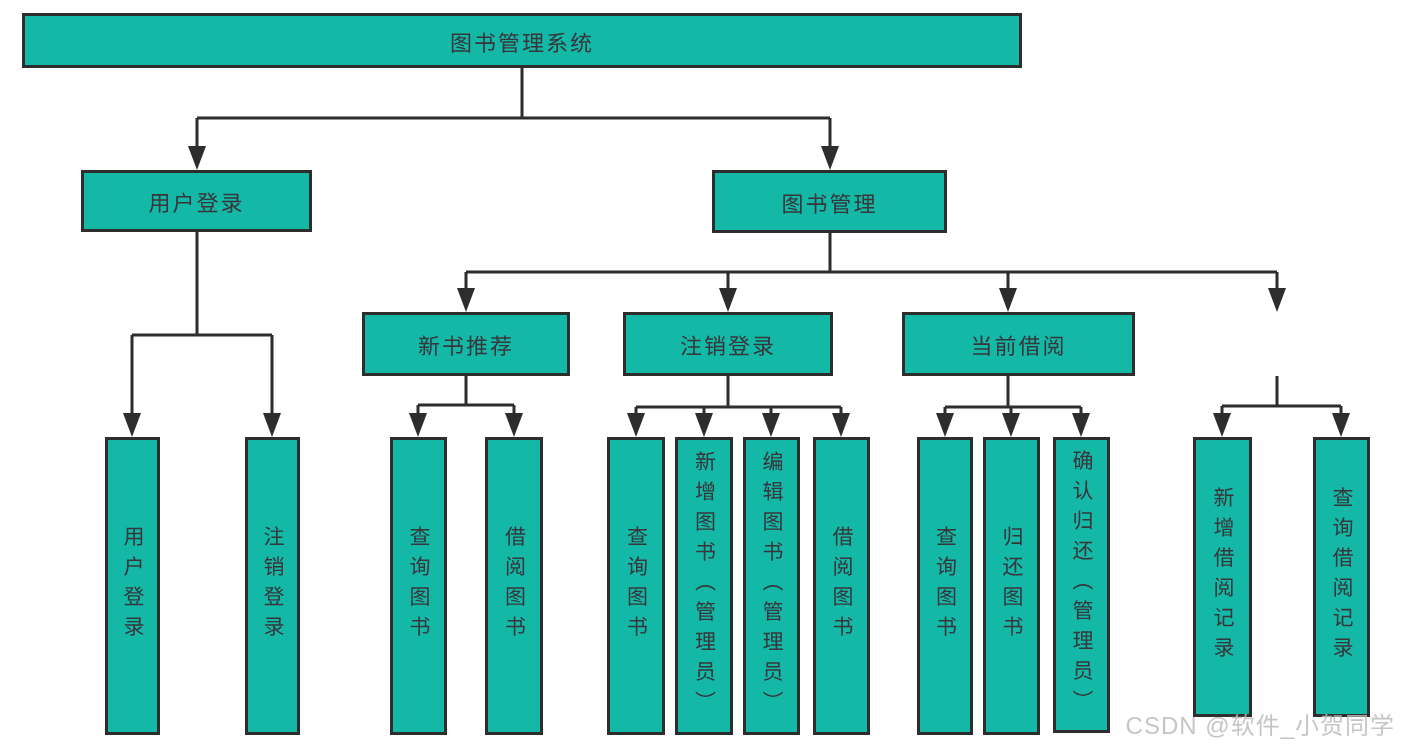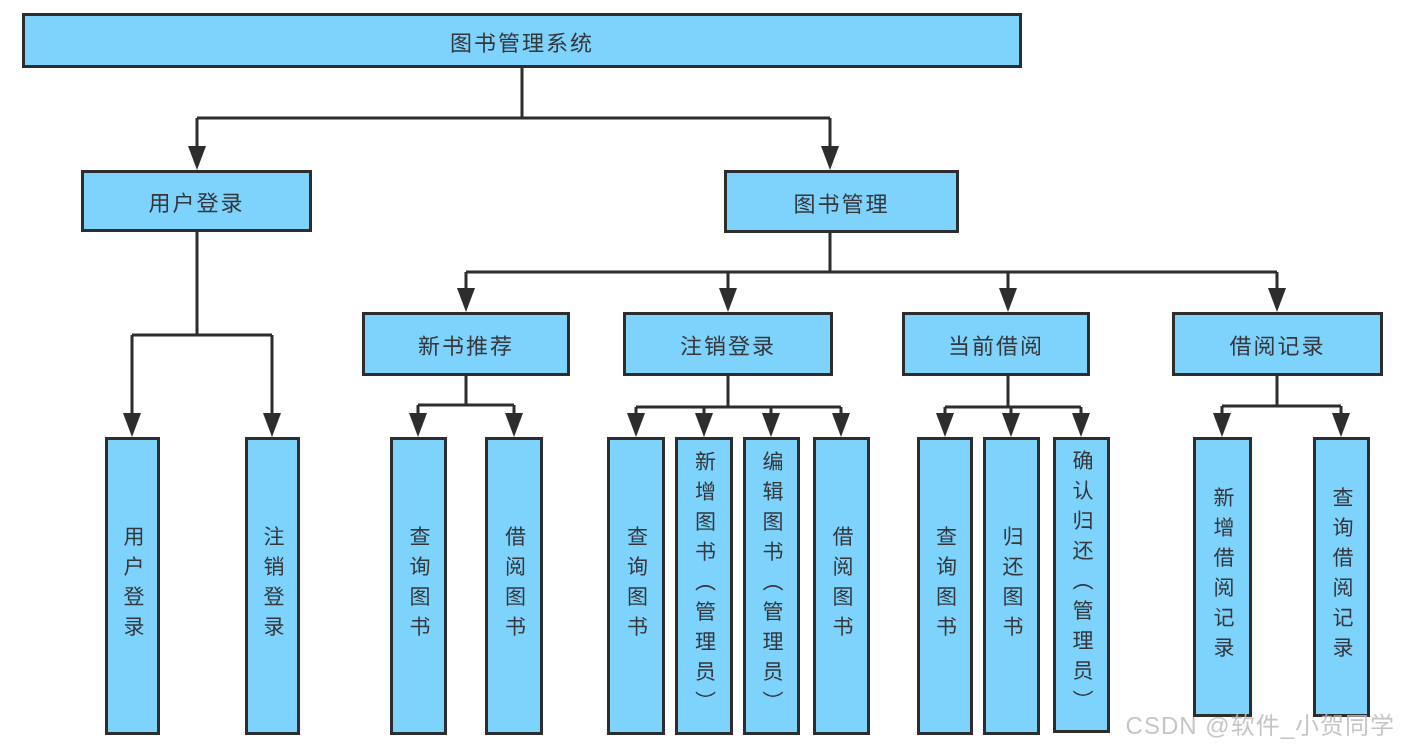--- a/index.html
+++ b/index.html
@@ -3,21 +3,21 @@
 <meta charset="utf-8">
 <style>
   html,body { margin:0; padding:0; background:#ffffff; }
   .canvas {
     position:relative; width:1405px; height:747px; background:#ffffff;
     font-family:"Liberation Sans", sans-serif; overflow:hidden;
   }
   .connectors { position:absolute; left:0; top:0; z-index:1; }
   .node {
     position:absolute; box-sizing:border-box; z-index:2;
-    border:3px solid #2d2d2d; background:#7dd3fc;
+    border:3px solid #2d2d2d; background:#14b8a6;
     display:flex; align-items:center; justify-content:center;
     color:#36363b; text-align:center;
   }
   .h-label { font-size:22px; letter-spacing:2px; white-space:nowrap; }
   .leaf {
     writing-mode:vertical-rl; text-orientation:mixed;
     font-size:21px; letter-spacing:9px; line-height:1;
   }
   .watermark {
     position:absolute; right:10px; bottom:6px; z-index:3;
@@ -69,26 +69,25 @@
       <use href="#arrowhead" transform="translate(1011,437)"></use>
       <use href="#arrowhead" transform="translate(1081,437)"></use>
       <use href="#arrowhead" transform="translate(1222,437)"></use>
       <use href="#arrowhead" transform="translate(1341,437)"></use>
     </g>
   </svg>
 
   <div class="node h-label" style="left:22px; top:13px; width:1000px; height:55px;">图书管理系统</div>
 
   <div class="node h-label" style="left:81px; top:170px; width:231px; height:62px;">用户登录</div>
-  <div class="node h-label" style="left:712px; top:170px; width:235px; height:63px;margin-left:12px;">图书管理</div>
+  <div class="node h-label" style="left:712px; top:170px; width:235px; height:63px;">图书管理</div>
 
   <div class="node h-label" style="left:362px; top:312px; width:208px; height:64px;font-family:Liberation Serif, serif;">新书推荐</div>
   <div class="node h-label" style="left:623px; top:312px; width:210px; height:64px;">注销登录</div>
-  <div class="node h-label" style="left:902px; top:312px; width:188px; height:64px;">当前借阅</div>
-  <div class="node h-label" style="left:1172px; top:312px; width:211px; height:64px;">借阅记录</div>
+  <div class="node h-label" style="left:902px; top:312px; width:233px; height:64px;">当前借阅</div>
 
   <div class="node leaf" style="left:105px; top:437px; width:55px; height:298px;">用户登录</div>
   <div class="node leaf" style="left:245px; top:437px; width:55px; height:298px;">注销登录</div>
 
   <div class="node leaf" style="left:390px; top:437px; width:57px; height:298px;">查询图书</div>
   <div class="node leaf" style="left:485px; top:437px; width:58px; height:298px;">借阅图书</div>
 
   <div class="node leaf" style="left:607px; top:437px; width:58px; height:298px;">查询图书</div>
   <div class="node leaf" style="left:675px; top:437px; width:58px; height:298px;">新增图书（管理员）</div>
   <div class="node leaf" style="left:743px; top:437px; width:57px; height:298px;">编辑图书（管理员）</div>

